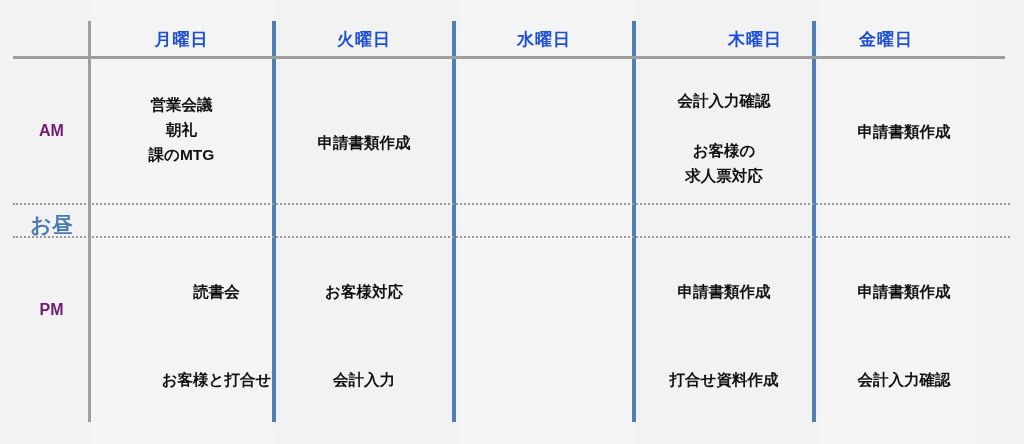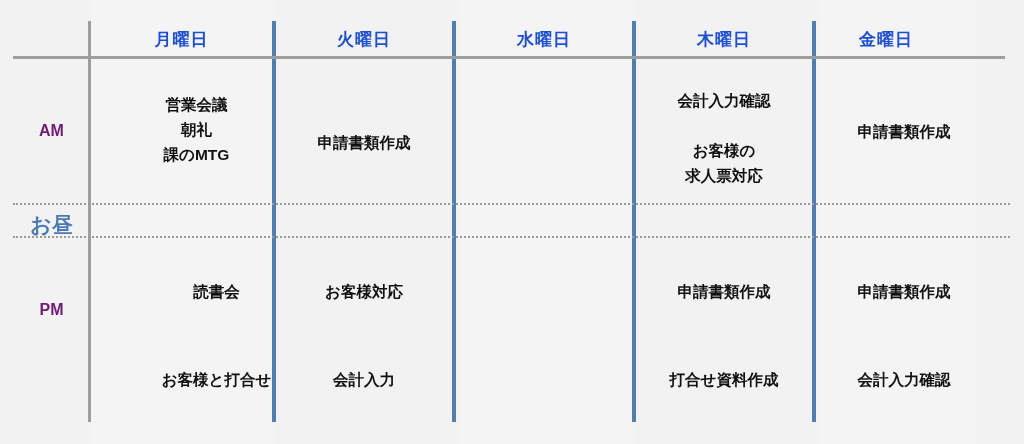--- a/index.html
+++ b/index.html
@@ -61,28 +61,28 @@
   <div class="vline blue" style="left:812px;"></div>
 
   <div class="hline"></div>
 
   <div class="dotline" style="top:203px;"></div>
   <div class="dotline" style="top:236px;"></div>
 
   <div class="dayhead" style="left:91px;width:181px;">月曜日</div>
   <div class="dayhead" style="left:276px;width:176px;">火曜日</div>
   <div class="dayhead" style="left:456px;width:176px;">水曜日</div>
-  <div class="dayhead" style="left:636px;width:176px;">木曜日</div>
+  <div class="dayhead" style="left:636px;width:176px;padding-left:31px;">木曜日</div>
   <div class="dayhead" style="left:798px;width:176px;">金曜日</div>
 
   <div class="rowlabel" style="top:122px;">AM</div>
   <div class="rowlabel noon" style="top:211px;">お昼</div>
   <div class="rowlabel" style="top:301px;">PM</div>
 
-  <div class="cell" style="left:91px;width:181px;top:92px;padding-left:15px;">営業会議
+  <div class="cell" style="left:91px;width:181px;top:92px;">営業会議
 朝礼
 課のMTG</div>
   <div class="cell" style="left:276px;width:176px;top:130px;">申請書類作成</div>
   <div class="cell" style="left:456px;width:176px;top:130px;"></div>
   <div class="cell" style="left:636px;width:176px;top:88px;">会計入力確認
 
 お客様の
 求人票対応</div>
   <div class="cell" style="left:816px;width:176px;top:119px;">申請書類作成</div>
 

